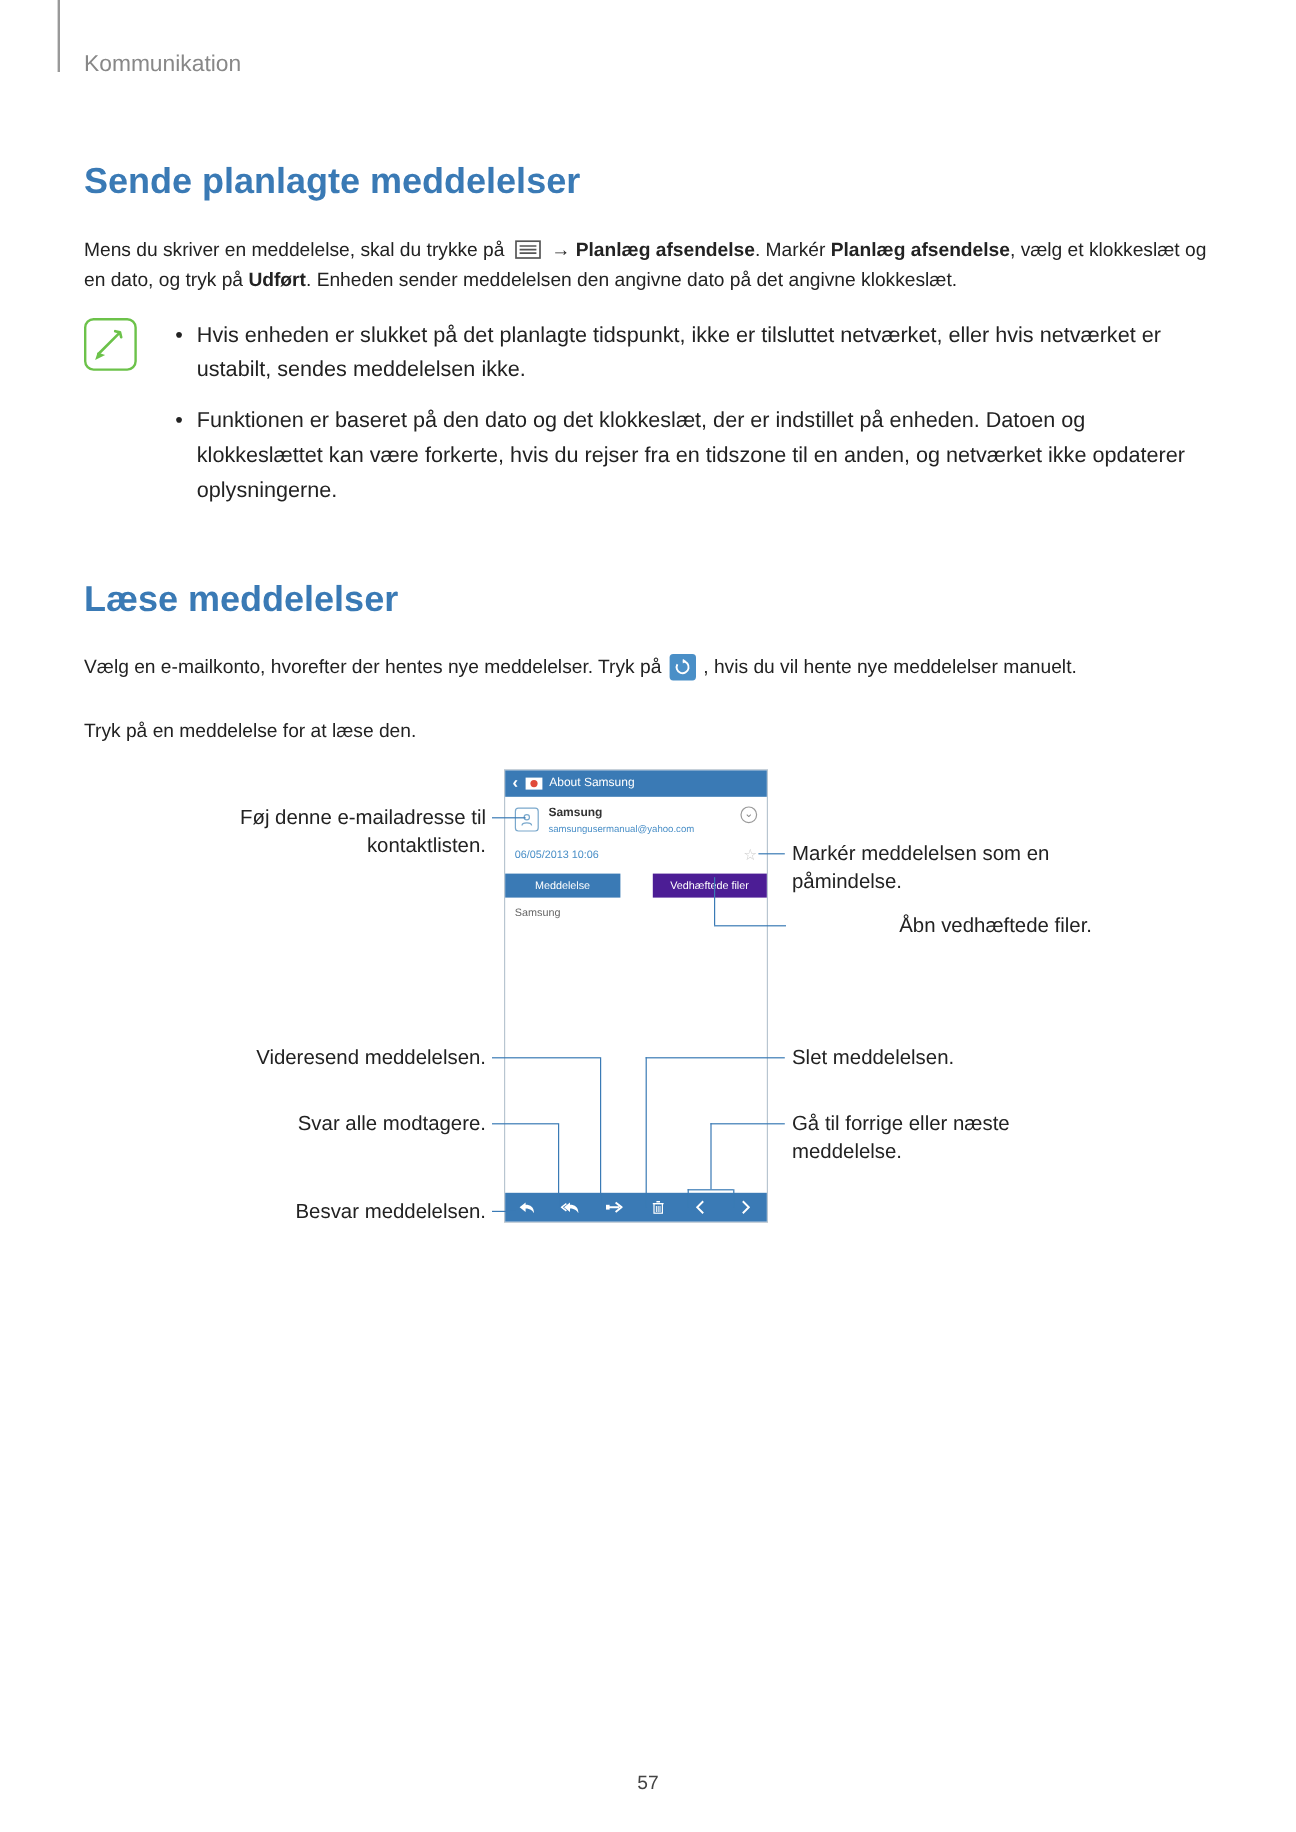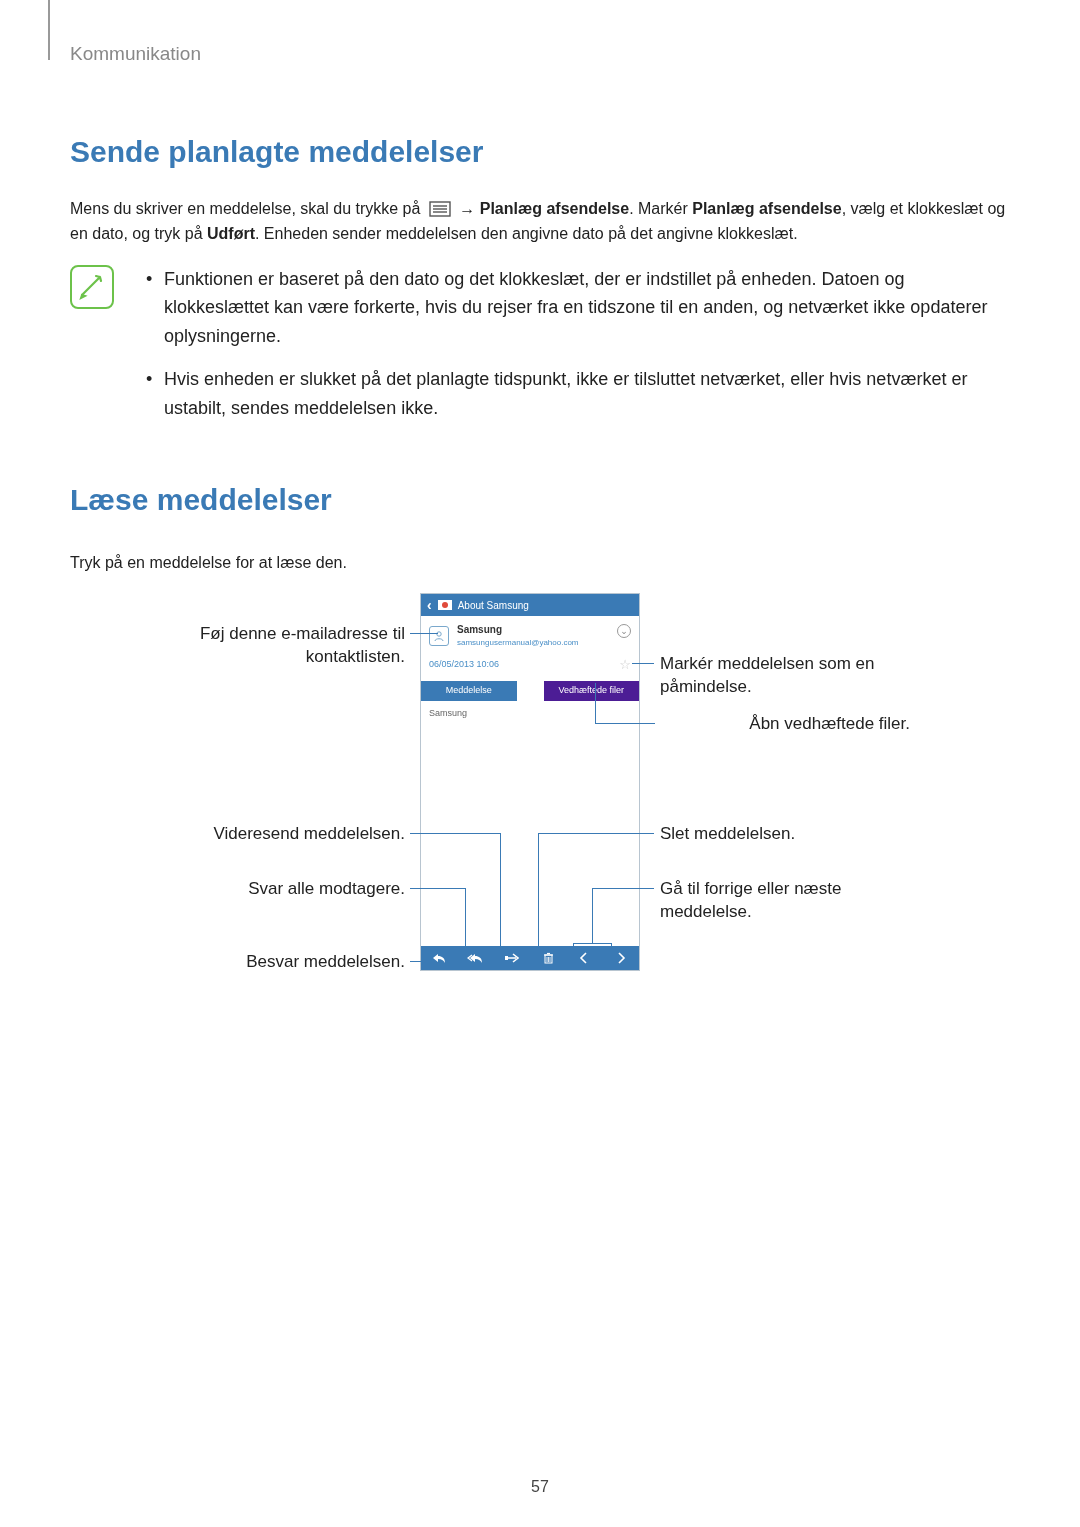--- a/index.html
+++ b/index.html
@@ -217,27 +217,37 @@
   </p>
 
   <div class="note-box">
     <div class="note-icon">
       <svg width="28" height="28" viewBox="0 0 28 28">
         <path d="M4 22 L22 4 M22 4 L18 3 M22 4 L23 8" fill="none" stroke="#6cc24a" stroke-width="2.2" stroke-linecap="round"></path>
         <path d="M4 22 L3 25 L7 23 Z" fill="none" stroke="#6cc24a" stroke-width="2"></path>
       </svg>
     </div>
     <ul class="note-list">
+      <li>Hvis enheden er slukket på det planlagte tidspunkt, ikke er tilsluttet netværket, eller hvis netværket er ustabilt, sendes meddelelsen ikke.</li>
       <li>Funktionen er baseret på den dato og det klokkeslæt, der er indstillet på enheden. Datoen og klokkeslættet kan være forkerte, hvis du rejser fra en tidszone til en anden, og netværket ikke opdaterer oplysningerne.</li>
-      <li>Hvis enheden er slukket på det planlagte tidspunkt, ikke er tilsluttet netværket, eller hvis netværket er ustabilt, sendes meddelelsen ikke.</li>
     </ul>
   </div>
 
   <h2 class="section2-heading">Læse meddelelser</h2>
 
+  <p class="para">
+    <span>Vælg en e-mailkonto, hvorefter der hentes nye meddelelser. Tryk på </span>
+    <span class="refresh-icon">
+      <svg width="14" height="14" viewBox="0 0 14 14">
+        <path d="M7 2 A5 5 0 1 1 2.5 4.5" fill="none" stroke="#fff" stroke-width="1.6"></path>
+        <path d="M7 0 L7 4 L10 2 Z" fill="#fff"></path>
+      </svg>
+    </span>
+    <span>, hvis du vil hente nye meddelelser manuelt.</span>
+  </p>
 
   <p class="para" style="margin-top:28px">Tryk på en meddelelse for at læse den.</p>
 
   <div class="diagram">
 
     <div class="phone">
       <div class="phone-header">
         <span class="back-ic">‹</span>
         <span class="mail-ic"></span>
         <span class="phone-title">About Samsung</span>

